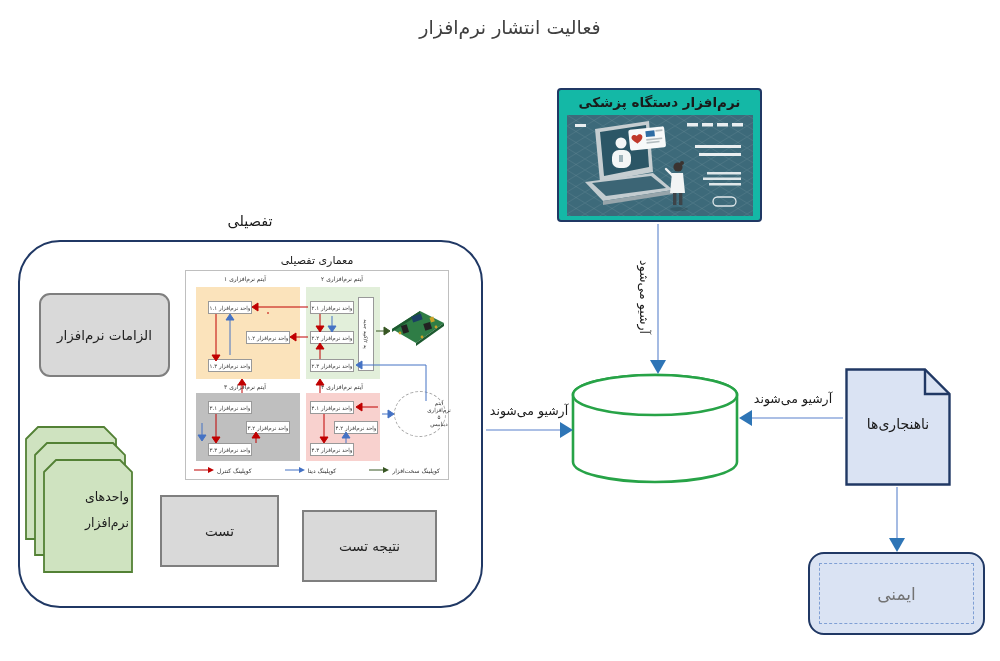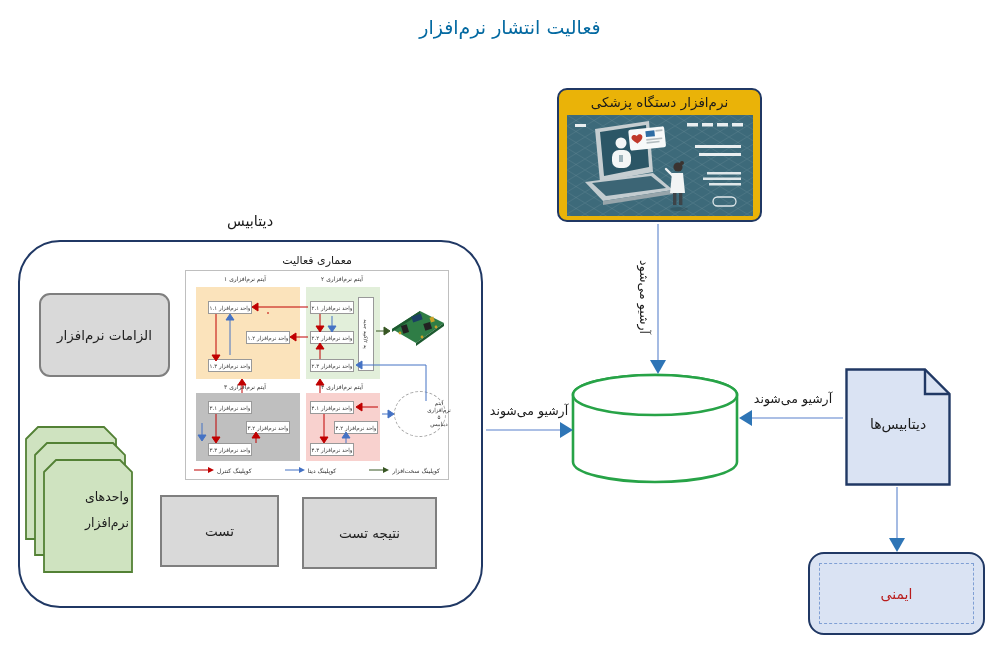--- a/index.html
+++ b/index.html
@@ -3,41 +3,41 @@
 <meta charset="utf-8">
 <style>
   * { margin:0; padding:0; box-sizing:border-box; }
   body { background:#ffffff; font-family:"DejaVu Sans", sans-serif; }
   .canvas { position:relative; width:1000px; height:661px; background:#ffffff; overflow:hidden; direction:ltr; }
   .fa { direction:rtl; unicode-bidi:plaintext; }
   .abs { position:absolute; }
   .ctr { text-align:center; }
   .preline { white-space:pre-line;padding-left:38px; }
 
-  .page-title { font-size:19px; color:#0369a1;text-align:center; }
-
-  .navy-box { border:2.5px solid #203864; background:#eab308; border-radius:10px; }
+  .page-title { font-size:19px; color:#404040;text-align:center; }
+
+  .navy-box { border:2.5px solid #203864; background:#14b8a6; border-radius:4px;font-weight:bold; }
   .gray-box { background:#d9d9d9; border:2px solid #7f7f7f; display:flex; align-items:center; justify-content:center; font-size:13.5px; color:#222; }
 
   .artifacts-container { border:2.5px solid #203864; border-radius:42px; background:#fff; }
 
   .arch-panel { border:1.2px solid #bfbfbf; background:#fff; }
   .region { position:absolute; }
   .region-label { position:absolute; font-size:6px; color:#333; text-align:center; line-height:10px; white-space:nowrap; }
   .unit-box { position:absolute; width:44px; height:13px; background:#fff; border:0.8px solid #999; font-size:5.5px; line-height:12px; text-align:center; white-space:nowrap; overflow:hidden; color:#333; }
   .io-box { position:absolute; background:#fff; border:0.8px solid #999; display:flex; align-items:center; justify-content:center; }
   .io-box span { transform:rotate(90deg); font-size:5px; white-space:nowrap; color:#333; }
   .db-ellipse { position:absolute; border:1px dashed #a6a6a6; border-radius:50%; display:flex; align-items:center; justify-content:center; font-size:5.5px; line-height:7px; text-align:center; color:#333; }
   .legend-row { position:absolute; left:8px; right:8px; bottom:3px; height:12px; display:flex; justify-content:space-between; align-items:center; }
   .legend-item { display:flex; align-items:center; gap:3px; font-size:6px; color:#333; }
 
   .arrow-label { font-size:12.5px; color:#1a1a1a; }
 
   .safety-box { border:2.4px solid #203864; border-radius:16px; background:#dae3f3; }
-  .safety-inner { position:absolute; inset:9px; border:1.4px dashed #7f9fd4; display:flex; align-items:center; justify-content:center; font-size:14px; color:#b91c1c; }
+  .safety-inner { position:absolute; inset:9px; border:1.4px dashed #7f9fd4; display:flex; align-items:center; justify-content:center; font-size:17px; color:#737373; }
 
   .stack-text { font-size:12.5px; line-height:26px; color:#1a1a1a; }
 
   svg { display:block; }
 </style>
 </head>
 <body>
 
 <div class="canvas">
 
@@ -92,27 +92,27 @@
         <line x1="107" y1="62" x2="99" y2="54" stroke="#f2f4f4" stroke-width="2.4" stroke-linecap="round"></line>
         <polygon points="105,58 116,58 118,78 103,78" fill="#f2f4f4"></polygon>
         <circle cx="111" cy="52" r="4.6" fill="#3a3330"></circle>
         <circle cx="115" cy="48" r="2" fill="#3a3330"></circle>
         <rect x="106" y="78" width="3.4" height="12" fill="#3d4449"></rect>
         <rect x="112" y="78" width="3.4" height="12" fill="#3d4449"></rect>
       </g>
     </svg>
   </div>
 
-  <div class="abs ctr fa" style="left:150px; top:213px; width:200px; font-size:14.5px; color:#1a1a1a;">دیتابیس</div>
+  <div class="abs ctr fa" style="left:150px; top:213px; width:200px; font-size:14.5px; color:#1a1a1a;">تفصیلی</div>
 
   <div class="abs artifacts-container" style="left:18px; top:240px; width:465px; height:368px;">
 
     <div class="abs gray-box fa" style="left:19px; top:51px; width:131px; height:84px;border-radius:11px;">الزامات نرم‌افزار</div>
 
-    <div class="abs ctr fa" style="left:160px; top:12px; width:274px; font-size:11px; color:#1a1a1a;">معماری فعالیت</div>
+    <div class="abs ctr fa" style="left:160px; top:12px; width:274px; font-size:11px; color:#1a1a1a;">معماری تفصیلی</div>
 
     <div class="abs arch-panel" style="left:165px; top:28px; width:264px; height:210px;">
 
       <div class="region-label fa" style="left:6px; top:3px; width:106px;">آیتم نرم‌افزاری ۱</div>
       <div class="region-label fa" style="left:118px; top:3px; width:76px;">آیتم نرم‌افزاری ۲</div>
       <div class="region-label fa" style="left:6px; top:111px; width:106px;">آیتم نرم‌افزاری ۳</div>
       <div class="region-label fa" style="left:118px; top:111px; width:76px;">آیتم نرم‌افزاری ۴</div>
 
       <div class="region" style="left:10px; top:16px; width:104px; height:92px; background:#fbe3bb;">
         <div class="unit-box fa" style="left:12px; top:14px;">واحد نرم‌افزار ۱.۱</div>
@@ -232,33 +232,33 @@
 
     <svg class="abs" style="left:2px; top:182px;" width="112" height="174" viewBox="0 0 112 174" aria-hidden="true">
       <path d="M4,15 L16,3 H56 L82,3 L94,15 V115 H4 Z" transform="translate(0,0)" fill="#cfe3c0" stroke="#538135" stroke-width="1.8"></path>
       <path d="M13,31 L25,19 H91 L103,31 V131 H13 Z" fill="#cfe3c0" stroke="#538135" stroke-width="1.8"></path>
       <path d="M22,48 L34,36 H98 L110,48 V148 H22 Z" fill="#cfe3c0" stroke="#538135" stroke-width="1.8"></path>
     </svg>
     <div class="abs ctr fa preline stack-text" style="left:26px; top:242px; width:84px;">واحدهای
 نرم‌افزار</div>
 
     <div class="abs gray-box fa" style="left:140px; top:253px; width:119px; height:72px;">تست</div>
-    <div class="abs gray-box fa" style="left:282px; top:255px; width:135px; height:72px;">نتیجه تست</div>
+    <div class="abs gray-box fa" style="left:282px; top:268px; width:135px; height:72px;">نتیجه تست</div>
   </div>
 
   <svg class="abs" style="left:565px; top:370px;" width="180" height="125" viewBox="0 0 180 125" aria-hidden="true">
     <path d="M8,25 a82,20 0 0 1 164,0 l0,67 a82,20 0 0 1 -164,0 z" fill="#ffffff" stroke="#27a347" stroke-width="2.6"></path>
     <ellipse cx="90" cy="25" rx="82" ry="20" fill="#ffffff" stroke="#27a347" stroke-width="2.6"></ellipse>
   </svg>
 
   <svg class="abs" style="left:845px; top:368px;" width="106" height="118" viewBox="0 0 106 118" aria-hidden="true">
     <path d="M1.5,1.5 H80 L104.5,26 V116.5 H1.5 Z" fill="#dae3f3" stroke="#203864" stroke-width="2.4"></path>
     <path d="M80,1.5 V26 H104.5" fill="none" stroke="#203864" stroke-width="2.4"></path>
   </svg>
-  <div class="abs ctr fa" style="left:845px; top:416px; width:106px; font-size:14px; color:#1a1a1a;">دیتابیس‌ها</div>
+  <div class="abs ctr fa" style="left:845px; top:416px; width:106px; font-size:14px; color:#1a1a1a;">ناهنجاری‌ها</div>
 
   <div class="abs safety-box" style="left:808px; top:552px; width:177px; height:83px;">
     <div class="safety-inner fa">ایمنی</div>
   </div>
 
   <svg class="abs" style="left:0; top:0; pointer-events:none;" width="1000" height="661" viewBox="0 0 1000 661" aria-hidden="true">
     <g stroke="#8faadc" stroke-width="1.6">
       <line x1="658" y1="224" x2="658" y2="360"></line>
       <line x1="486" y1="430" x2="560" y2="430"></line>
       <line x1="843" y1="418" x2="752" y2="418"></line>

